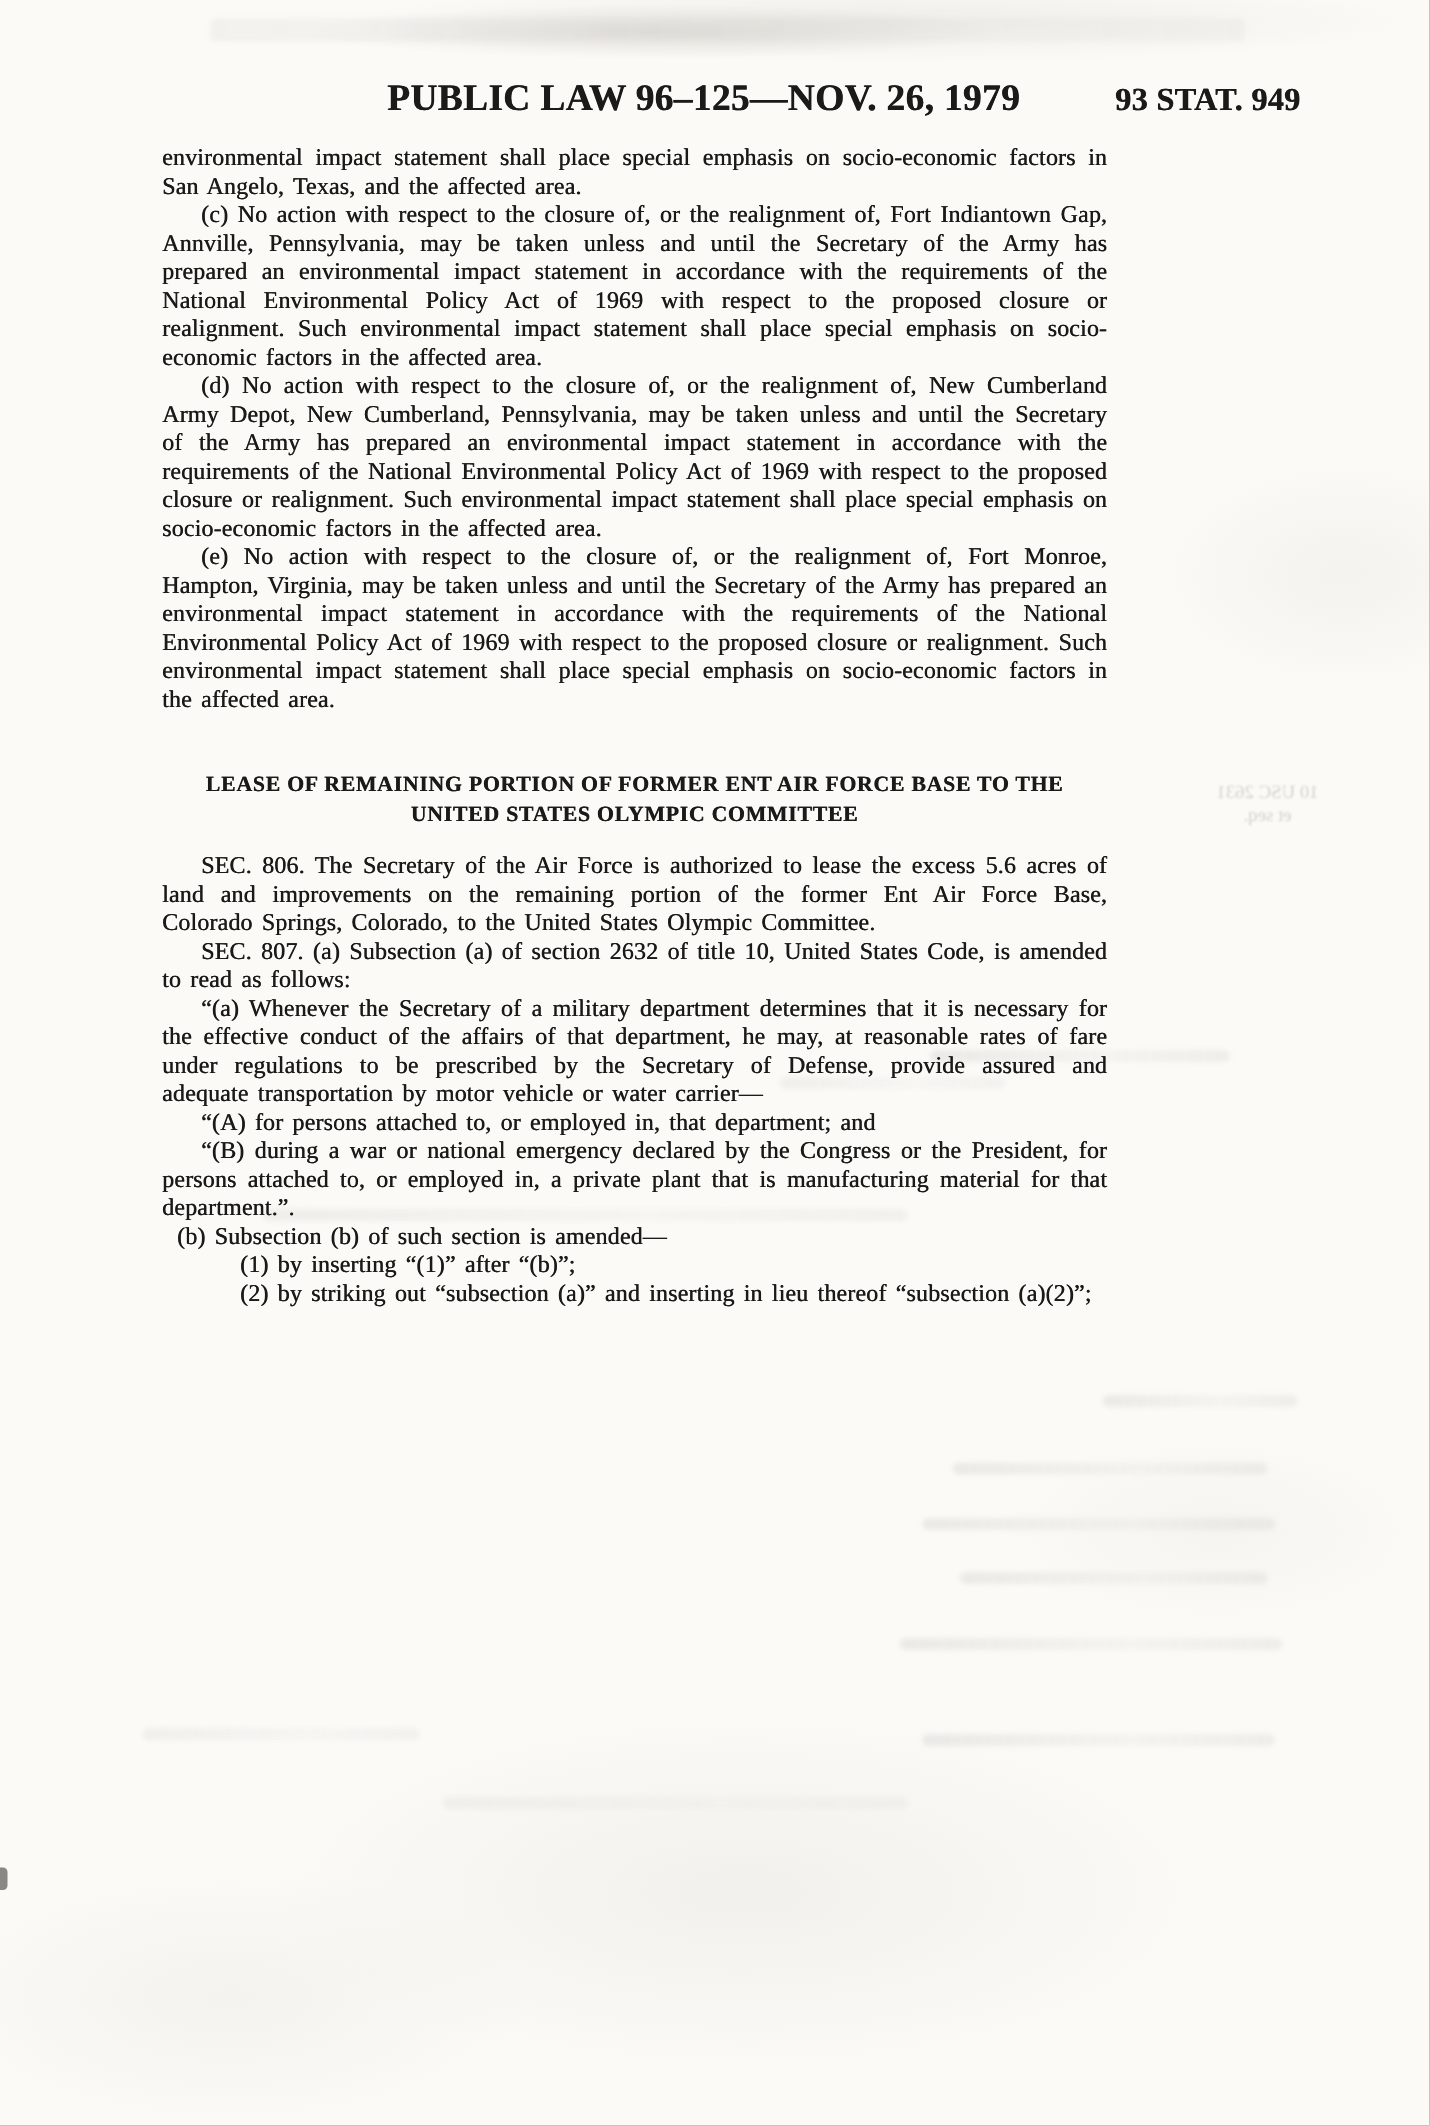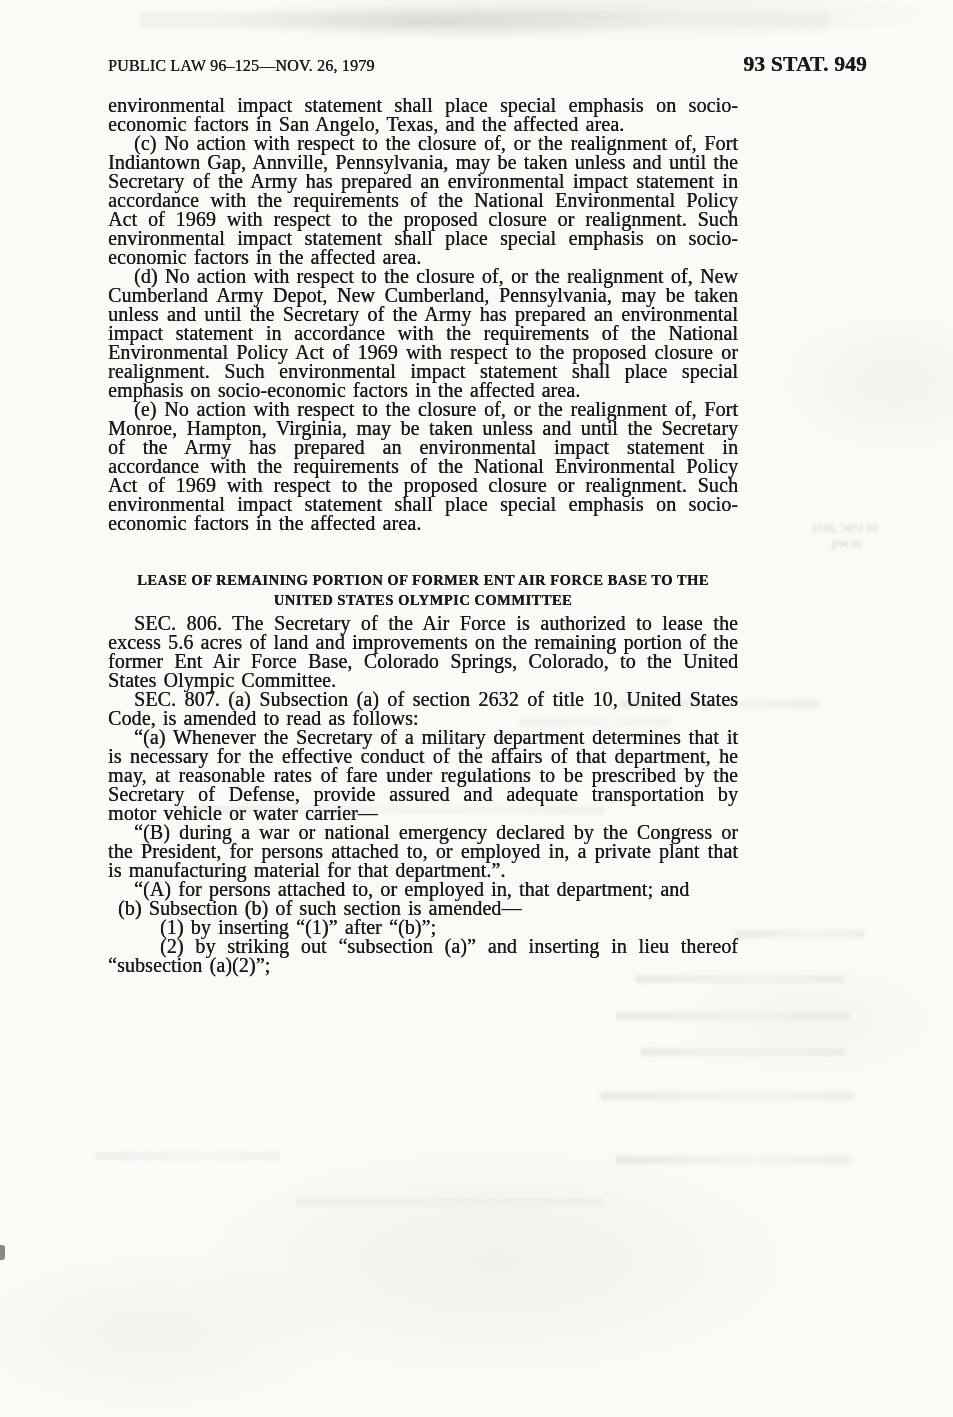--- a/index.html
+++ b/index.html
@@ -18,49 +18,49 @@
     overflow:hidden;
     font-family:"Liberation Serif","DejaVu Serif",serif;
     color:#1b1a18;
   }
   
   .pl-header {
     position:absolute; top:52px; left:108px; width:759px;
     display:flex; align-items:baseline;
   }
   .pl-title {
-    width:572px; text-align:left;
-    font-size:16px; font-weight:400; letter-spacing:0.2px;
+    width:572px; text-align:right;
+    font-size:25px; font-weight:700; letter-spacing:0.2px;
     text-shadow:0.3px 0 0 currentColor;
   }
   .pl-stat {
     margin-left:auto;
     font-size:21.5px; font-weight:700; letter-spacing:0.2px;
     text-shadow:0.3px 0 0 currentColor;
     text-align:right;
   }
   
   .column { position:absolute; left:108px; top:96px; width:630px; }
   .column p {
     margin:0; text-align:justify;
-    font-size:20px; line-height:19px;
+    font-size:16px; line-height:19px;
     letter-spacing:0.1px; word-spacing:2px;
     text-shadow:0.3px 0 0 currentColor;
   }
   .ind   { text-indent:26px; }
   .bhead { text-indent:10px; }
   .q1    { margin-left:30px; text-indent:26px; }
   .q2    { margin-left:62px; text-indent:26px; }
   .amend { text-indent:52px; }
   .heading {
     text-align:center; font-weight:700;
     font-size:14.5px; line-height:20px; letter-spacing:0.5px;
     text-shadow:0.3px 0 0 currentColor;
   }
-  .h1 { margin-top:37px; margin-bottom:4px; }
+  .h1 { margin-top:37px; margin-bottom:15px; }
   .h2 { margin-top:25px; margin-bottom:13px; }
   
   .bleed-note {
     position:absolute; left:782px; top:521px; width:126px;
     transform:scaleX(-1);
     color:#8f8e8a; opacity:0.38; filter:blur(0.8px);
     font-size:12.5px; line-height:15px; text-align:center;
     font-family:"Liberation Serif","DejaVu Serif",serif;
     user-select:none;
   }
@@ -117,22 +117,22 @@
     <p class="ind">(e) No action with respect to the closure of, or the realignment of, Fort Monroe, Hampton, Virginia, may be taken unless and until the Secretary of the Army has prepared an environmental impact statement in accordance with the requirements of the National Environmental Policy Act of 1969 with respect to the proposed closure or realignment. Such environmental impact statement shall place special emphasis on socio-economic factors in the affected area.</p>
 
     <div class="heading h1">
       <div>LEASE OF REMAINING PORTION OF FORMER ENT AIR FORCE BASE TO THE</div>
       <div>UNITED STATES OLYMPIC COMMITTEE</div>
     </div>
     <p class="ind">SEC. 806. The Secretary of the Air Force is authorized to lease the excess 5.6 acres of land and improvements on the remaining portion of the former Ent Air Force Base, Colorado Springs, Colorado, to the United States Olympic Committee.</p>
 
     <p class="ind">SEC. 807. (a) Subsection (a) of section 2632 of title 10, United States Code, is amended to read as follows:</p>
     <p class="ind">“(a) Whenever the Secretary of a military department determines that it is necessary for the effective conduct of the affairs of that department, he may, at reasonable rates of fare under regulations to be prescribed by the Secretary of Defense, provide assured and adequate transportation by motor vehicle or water carrier—</p>
+    <p class="q2">“(A) for persons attached to, or employed in, that department; and</p>
     <p class="q2">“(B) during a war or national emergency declared by the Congress or the President, for persons attached to, or employed in, a private plant that is manufacturing material for that department.”.</p>
-    <p class="q2">“(A) for persons attached to, or employed in, that department; and</p>
     <p class="bhead">(b) Subsection (b) of such section is amended—</p>
     <p class="amend">(1) by inserting “(1)” after “(b)”;</p>
     <p class="amend">(2) by striking out “subsection (a)” and inserting in lieu thereof “subsection (a)(2)”;</p>
   </main>
 
   <div class="bleed-note">
     <div>10 USC 2631</div>
     <div>et seq.</div>
   </div>
 

